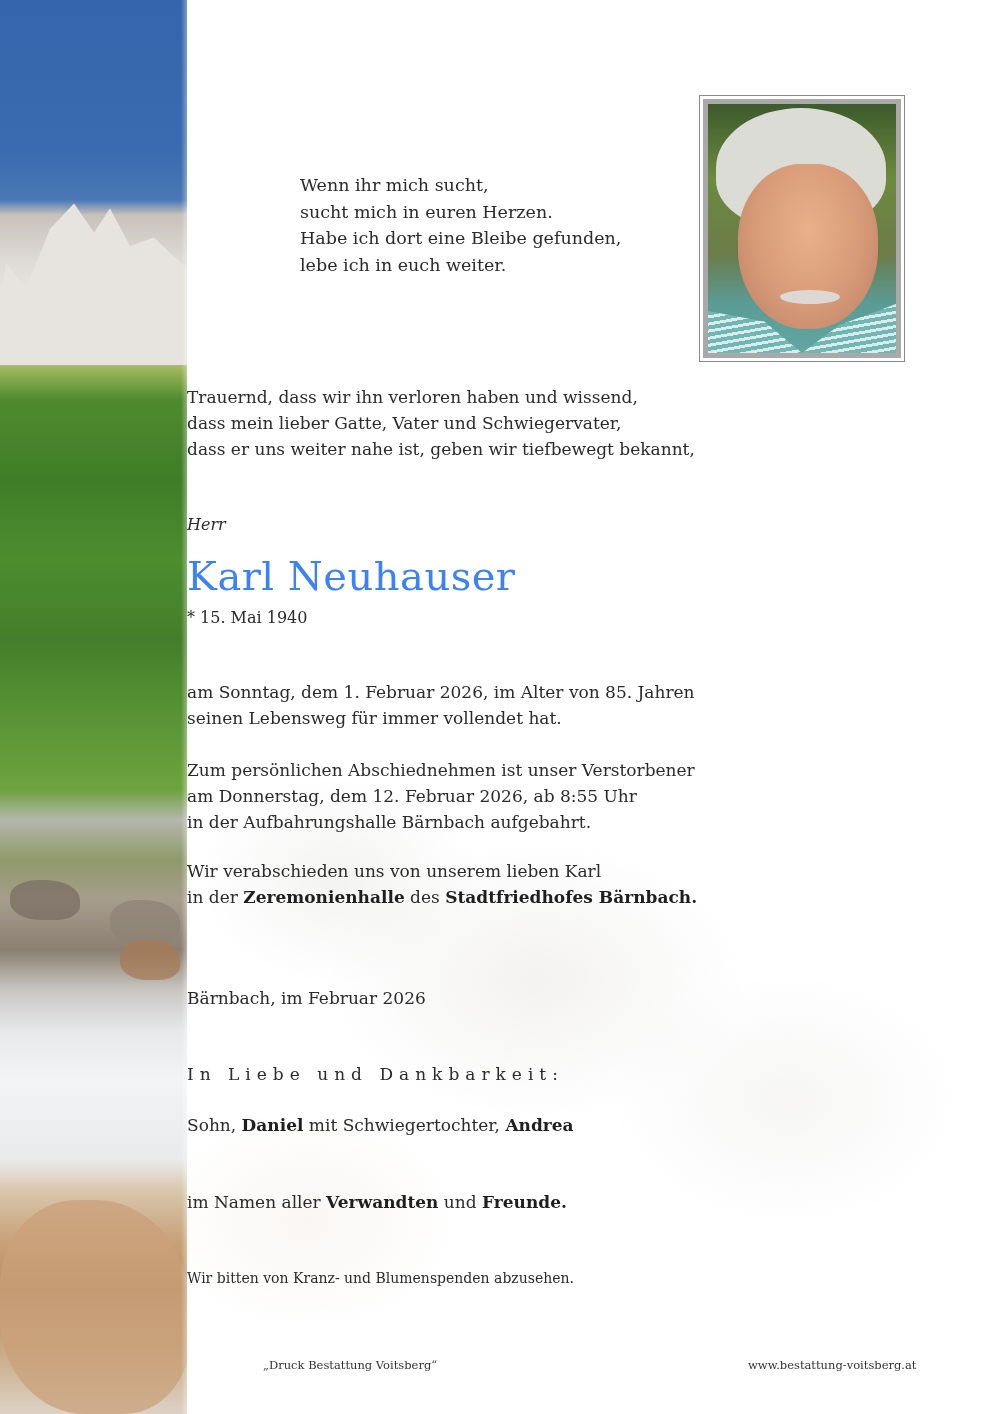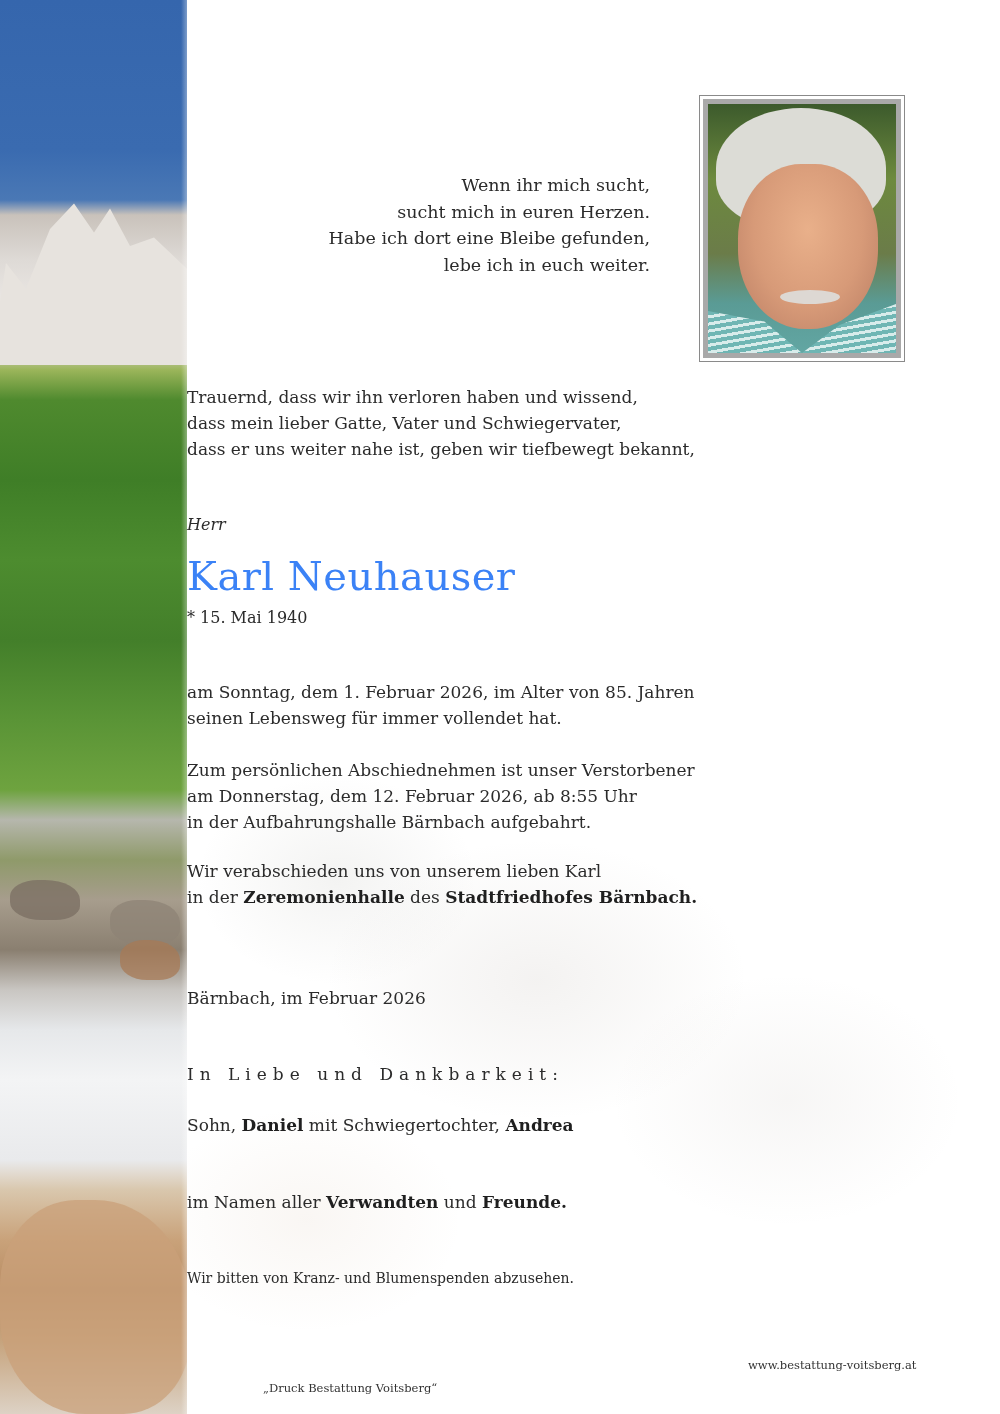--- a/index.html
+++ b/index.html
@@ -74,34 +74,34 @@
       position: absolute; left: 72px; top: 186px; width: 60px; height: 14px;
       border-radius: 50%; background: #ddd8d3;
     }
 
     .txt {
       position: absolute; left: 187px; width: 915px; text-align: left;
       font-size: 17px; line-height: 26px; color: #2b2b2b; margin: 0;
     }
     .txt b { font-weight: bold; color: #1f1f1f; }
 
-    .poem { position: absolute; left: 300px; width: 350px; top: 172px; text-align: right; font-size: 17.5px; line-height: 26.5px; }
+    .poem { position: absolute; left: 300px; width: 350px; top: 172px; text-align: left; font-size: 17.5px; line-height: 26.5px; }
     .intro { top: 384px; }
     .herr { top: 512px; font-size: 16px; font-style: italic; }
     .name { top: 548px; font-size: 40px; line-height: 56px; color: #3b82f6; letter-spacing: 0.5px; }
     .born { top: 605px; font-size: 16px; }
     .death { top: 679px; }
     .viewing { top: 757px; }
     .farewell { top: 858px; }
     .place-date { top: 985px; }
     .thanks { top: 1061px; font-size: 17px; letter-spacing: 6px; }
     .family { top: 1112px; }
     .relatives { top: 1189px; }
     .donations { top: 1265px; font-size: 14px; }
-    .footer-left { position: absolute; left: 263px; top: 1358px; font-size: 11.5px; color: #333; margin-top: 23px; }
+    .footer-left { position: absolute; left: 263px; top: 1358px; font-size: 11.5px; color: #333; }
     .footer-right { position: absolute; left: 748px; top: 1358px; font-size: 11.5px; color: #333; }
     .line { display: block; }
   </style>
 </head>
 <body>
 
 <div class="strip">
   <div class="peak" style="left:-10px; top:195px; width:200px; height:170px;"></div>
   <div class="rock" style="left:10px; top:880px; width:70px; height:40px; background:#7a6e62;"></div>
   <div class="rock" style="left:110px; top:900px; width:70px; height:45px; background:#8e8376;"></div>

